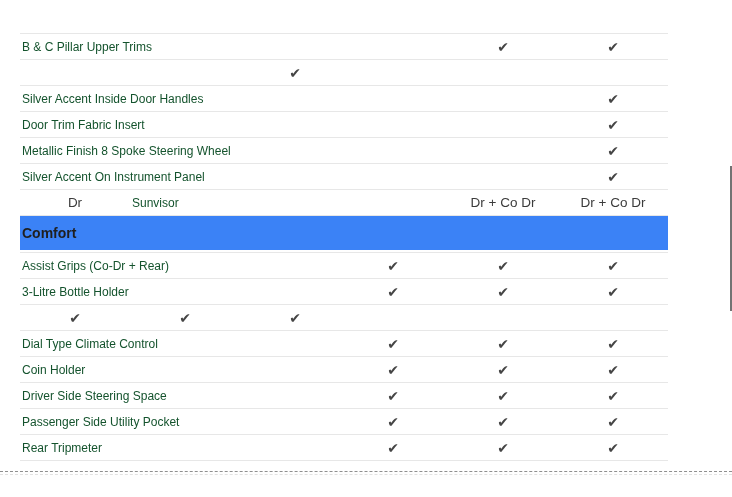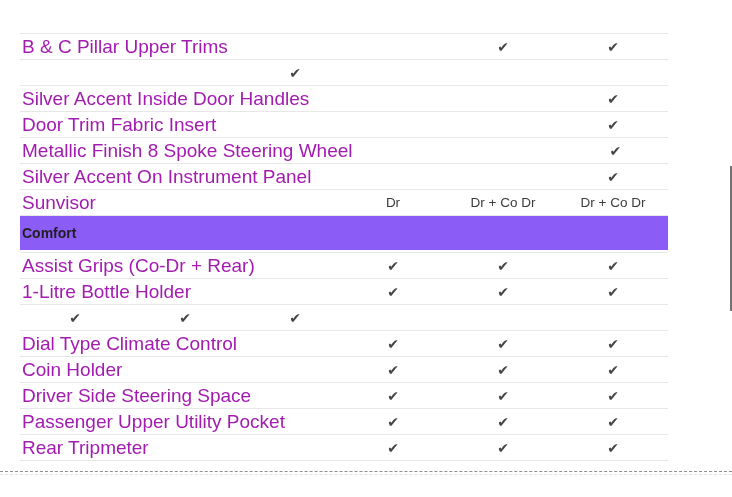--- a/index.html
+++ b/index.html
@@ -25,36 +25,36 @@
   }
   .row {
     display: flex;
     align-items: center;
     height: 25px;
     border-bottom: 1px solid #e7e7e7;
   }
   .cell.feature {
     flex: 1;
     padding-left: 2px;
-    font-size: 19px;
-    color: #a21caf;
+    font-size: 12px;
+    color: #14532d;
     white-space: nowrap;
   }
   .cell.value {
     width: 110px;
     text-align: center;
     font-size: 13.5px;
     color: #3b3b3b;
   }
   .cell.value.check {
     font-size: 14px;
     color: #454545;
   }
   .section-header {
-    background: #8b5cf6;
+    background: #3b82f6;
     height: 34px;
     line-height: 34px;
     padding-left: 2px;
     font-size: 14px;
     font-weight: bold;
     color: #1f1f1f;
     margin-bottom: 2px;
   }
   .dashed-line {
     position: absolute;
@@ -112,38 +112,38 @@
           <div class="cell value"></div>
           <div class="cell value check">✔</div>
         </div>
         <div class="row">
           <div class="cell feature">Silver Accent On Instrument Panel</div>
           <div class="cell value"></div>
           <div class="cell value"></div>
           <div class="cell value check">✔</div>
         </div>
         <div class="row">
+          <div class="cell value">Dr</div>
           <div class="cell feature">Sunvisor</div>
-          <div class="cell value">Dr</div>
           <div class="cell value">Dr + Co Dr</div>
           <div class="cell value">Dr + Co Dr</div>
         </div>
       </div>
     </div>
     <div class="section">
       <div class="section-header">Comfort</div>
       <div class="rows">
         <div class="row">
           <div class="cell feature">Assist Grips (Co-Dr + Rear)</div>
           <div class="cell value check">✔</div>
           <div class="cell value check">✔</div>
           <div class="cell value check">✔</div>
         </div>
         <div class="row">
-          <div class="cell feature">1-Litre Bottle Holder</div>
+          <div class="cell feature">3-Litre Bottle Holder</div>
           <div class="cell value check">✔</div>
           <div class="cell value check">✔</div>
           <div class="cell value check">✔</div>
         </div>
         <div class="row">
           <div class="cell value check">✔</div>
           <div class="cell value check">✔</div>
           <div class="cell value check">✔</div>
         </div>
         <div class="row">
@@ -158,21 +158,21 @@
           <div class="cell value check">✔</div>
           <div class="cell value check">✔</div>
         </div>
         <div class="row">
           <div class="cell feature">Driver Side Steering Space</div>
           <div class="cell value check">✔</div>
           <div class="cell value check">✔</div>
           <div class="cell value check">✔</div>
         </div>
         <div class="row">
-          <div class="cell feature">Passenger Upper Utility Pocket</div>
+          <div class="cell feature">Passenger Side Utility Pocket</div>
           <div class="cell value check">✔</div>
           <div class="cell value check">✔</div>
           <div class="cell value check">✔</div>
         </div>
         <div class="row">
           <div class="cell feature">Rear Tripmeter</div>
           <div class="cell value check">✔</div>
           <div class="cell value check">✔</div>
           <div class="cell value check">✔</div>
         </div>

